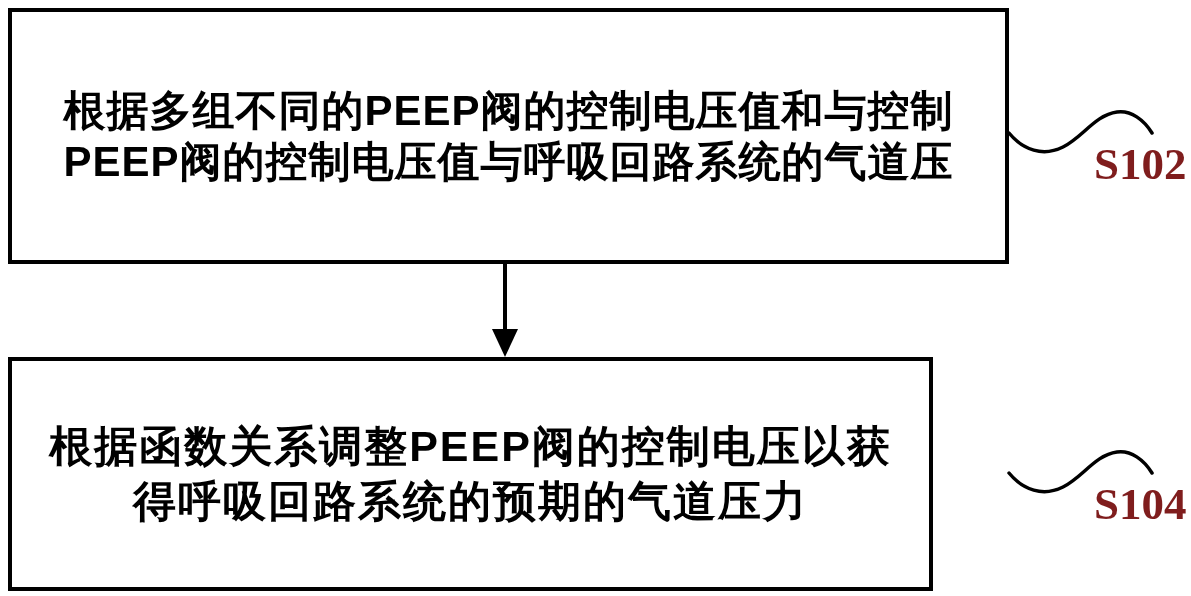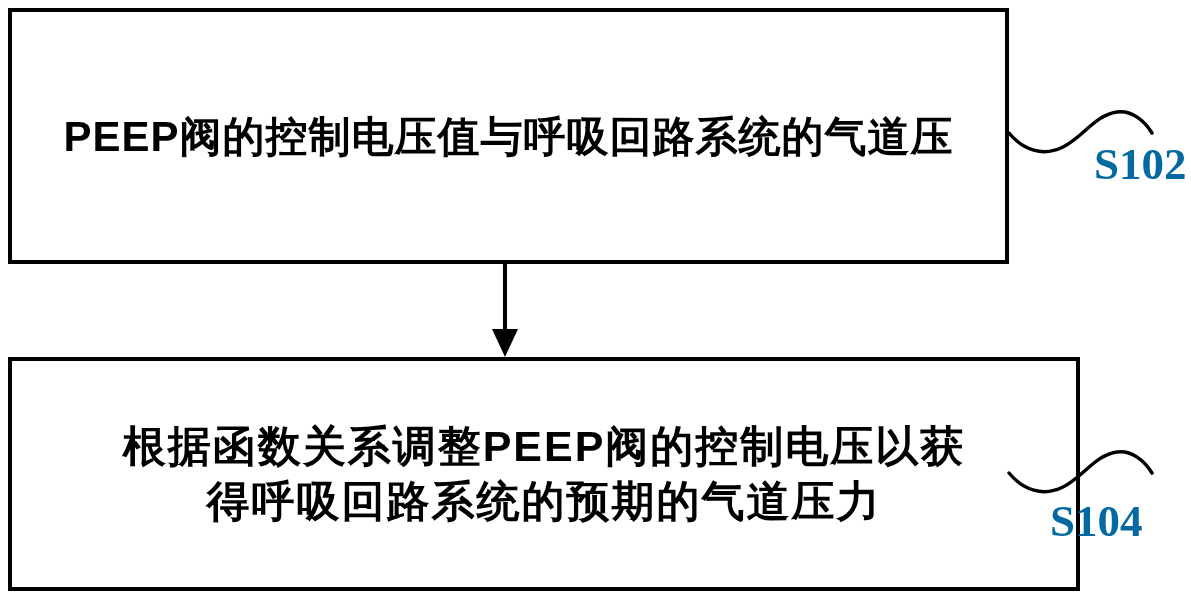--- a/index.html
+++ b/index.html
@@ -33,21 +33,21 @@
     top: 8px;
     width: 1001px;
     height: 256px;
     font-size: 42px;
     line-height: 51px;
     letter-spacing: 1px;
   }
   .box-s104 {
     left: 8px;
     top: 357px;
-    width: 1072px;
+    width: 925px;
     height: 234px;
     font-size: 43px;
     line-height: 55px;
     letter-spacing: 2px;
   }
   .text-line {
     white-space: nowrap;
   }
   .flow-arrow {
     position: absolute;
@@ -62,32 +62,33 @@
     height: 55px;
   }
   .squiggle-s102 { left: 1007px; top: 105px; }
   .squiggle-s104 { left: 1007px; top: 445px; }
   .step-label {
     position: absolute;
     font-family: "Liberation Serif", "DejaVu Serif", serif;
     font-weight: bold;
     font-size: 45px;
     line-height: 45px;
-    color: #0369a1;
+    color: #7f1d1d;
     white-space: nowrap;
   }
   .label-s102 { left: 1094px; top: 142px; }
-  .label-s104 { left: 1050px; top: 482px; margin-top: 17px; }
+  .label-s104 { left: 1094px; top: 482px; }
 </style>
 </head>
 <body>
 
 <div class="canvas">
 
   <div class="process-box box-s102">
+    <div class="text-line">根据多组不同的PEEP阀的控制电压值和与控制</div>
     <div class="text-line">PEEP阀的控制电压值与呼吸回路系统的气道压</div>
   </div>
 
   <svg class="flow-arrow" viewBox="0 0 32 95">
     <line x1="16" y1="0" x2="16" y2="70" stroke="#000000" stroke-width="4"></line>
     <polygon points="3,66 29,66 16,94" fill="#000000"></polygon>
   </svg>
 
   <div class="process-box box-s104">
     <div class="text-line">根据函数关系调整PEEP阀的控制电压以获</div>

